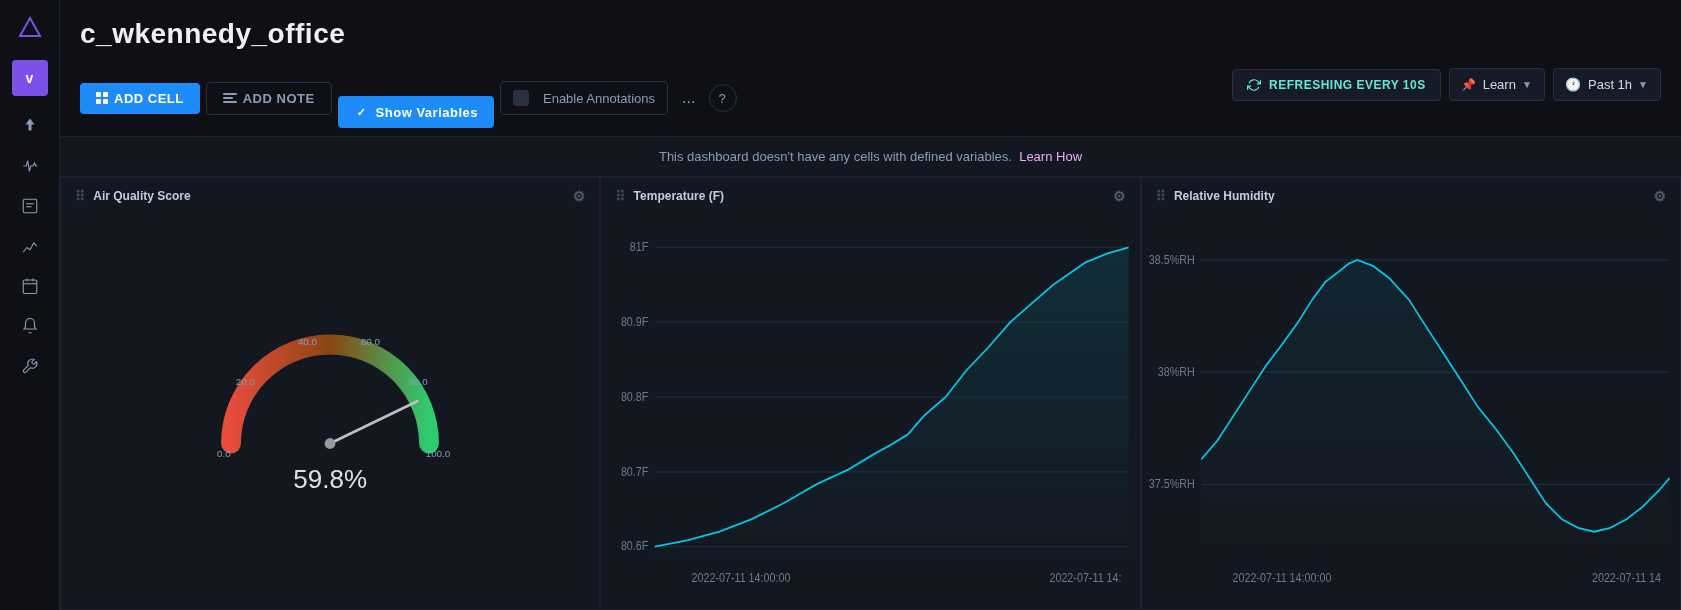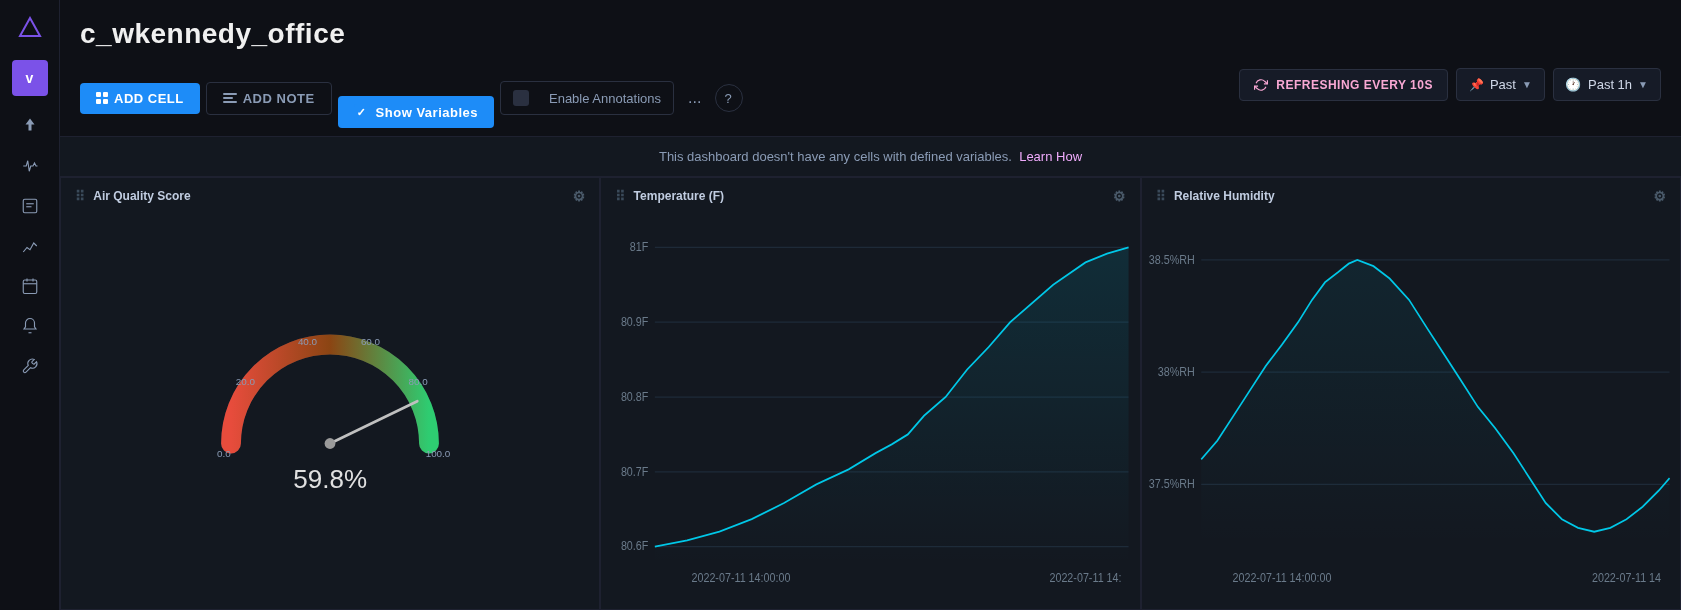--- a/index.html
+++ b/index.html
@@ -123,21 +123,21 @@
       color: #fff;
       border: none;
       margin-top: 28px;
     }
     .btn-toggle {
       background: transparent;
       color: #8a9bb5;
       border: 1px solid #2a3040;
       display: flex;
       align-items: center;
-      gap: 20px;
+      gap: 14px;
       padding: 8px 12px;
       border-radius: 4px;
       cursor: pointer;
       font-size: 13px;
     }
     .btn-icon {
       background: transparent;
       border: none;
       color: #8a9bb5;
       cursor: pointer;
@@ -173,21 +173,21 @@
       flex-shrink: 0;
     }
 
     
     .refresh-btn {
       display: flex;
       align-items: center;
       gap: 8px;
       background: #161b27;
       border: 1px solid #2a3040;
-      color: #f9a8d4;
+      color: #5eead4;
       border-radius: 4px;
       padding: 8px 14px;
       font-size: 12px;
       font-weight: 600;
       cursor: pointer;
       letter-spacing: 0.5px;
     }
     .dropdown-btn {
       display: flex;
       align-items: center;
@@ -436,21 +436,21 @@
         <svg width="14" height="14" viewBox="0 0 24 24" fill="none" stroke="currentColor" stroke-width="2">
           <polyline points="23 4 23 10 17 10"></polyline>
             <polyline points="1 20 1 14 7 14"></polyline>
           <path d="M3.51 9a9 9 0 0114.85-3.36L23 10M1 14l4.64 4.36A9 9 0 0020.49 15"></path>
         </svg>
         <span>REFRESHING EVERY 10S</span>
       </button>
 
       <button class="dropdown-btn">
         <span style="font-size:12px;">📌</span>
-        <span>Past</span>
+        <span>Learn</span>
         <span class="caret">▼</span>
       </button>
 
       <button class="dropdown-btn">
         <span style="font-size:13px;">🕐</span>
         <span>Past 1h</span>
         <span class="caret">▼</span>
       </button>
     </div>
   </div>

